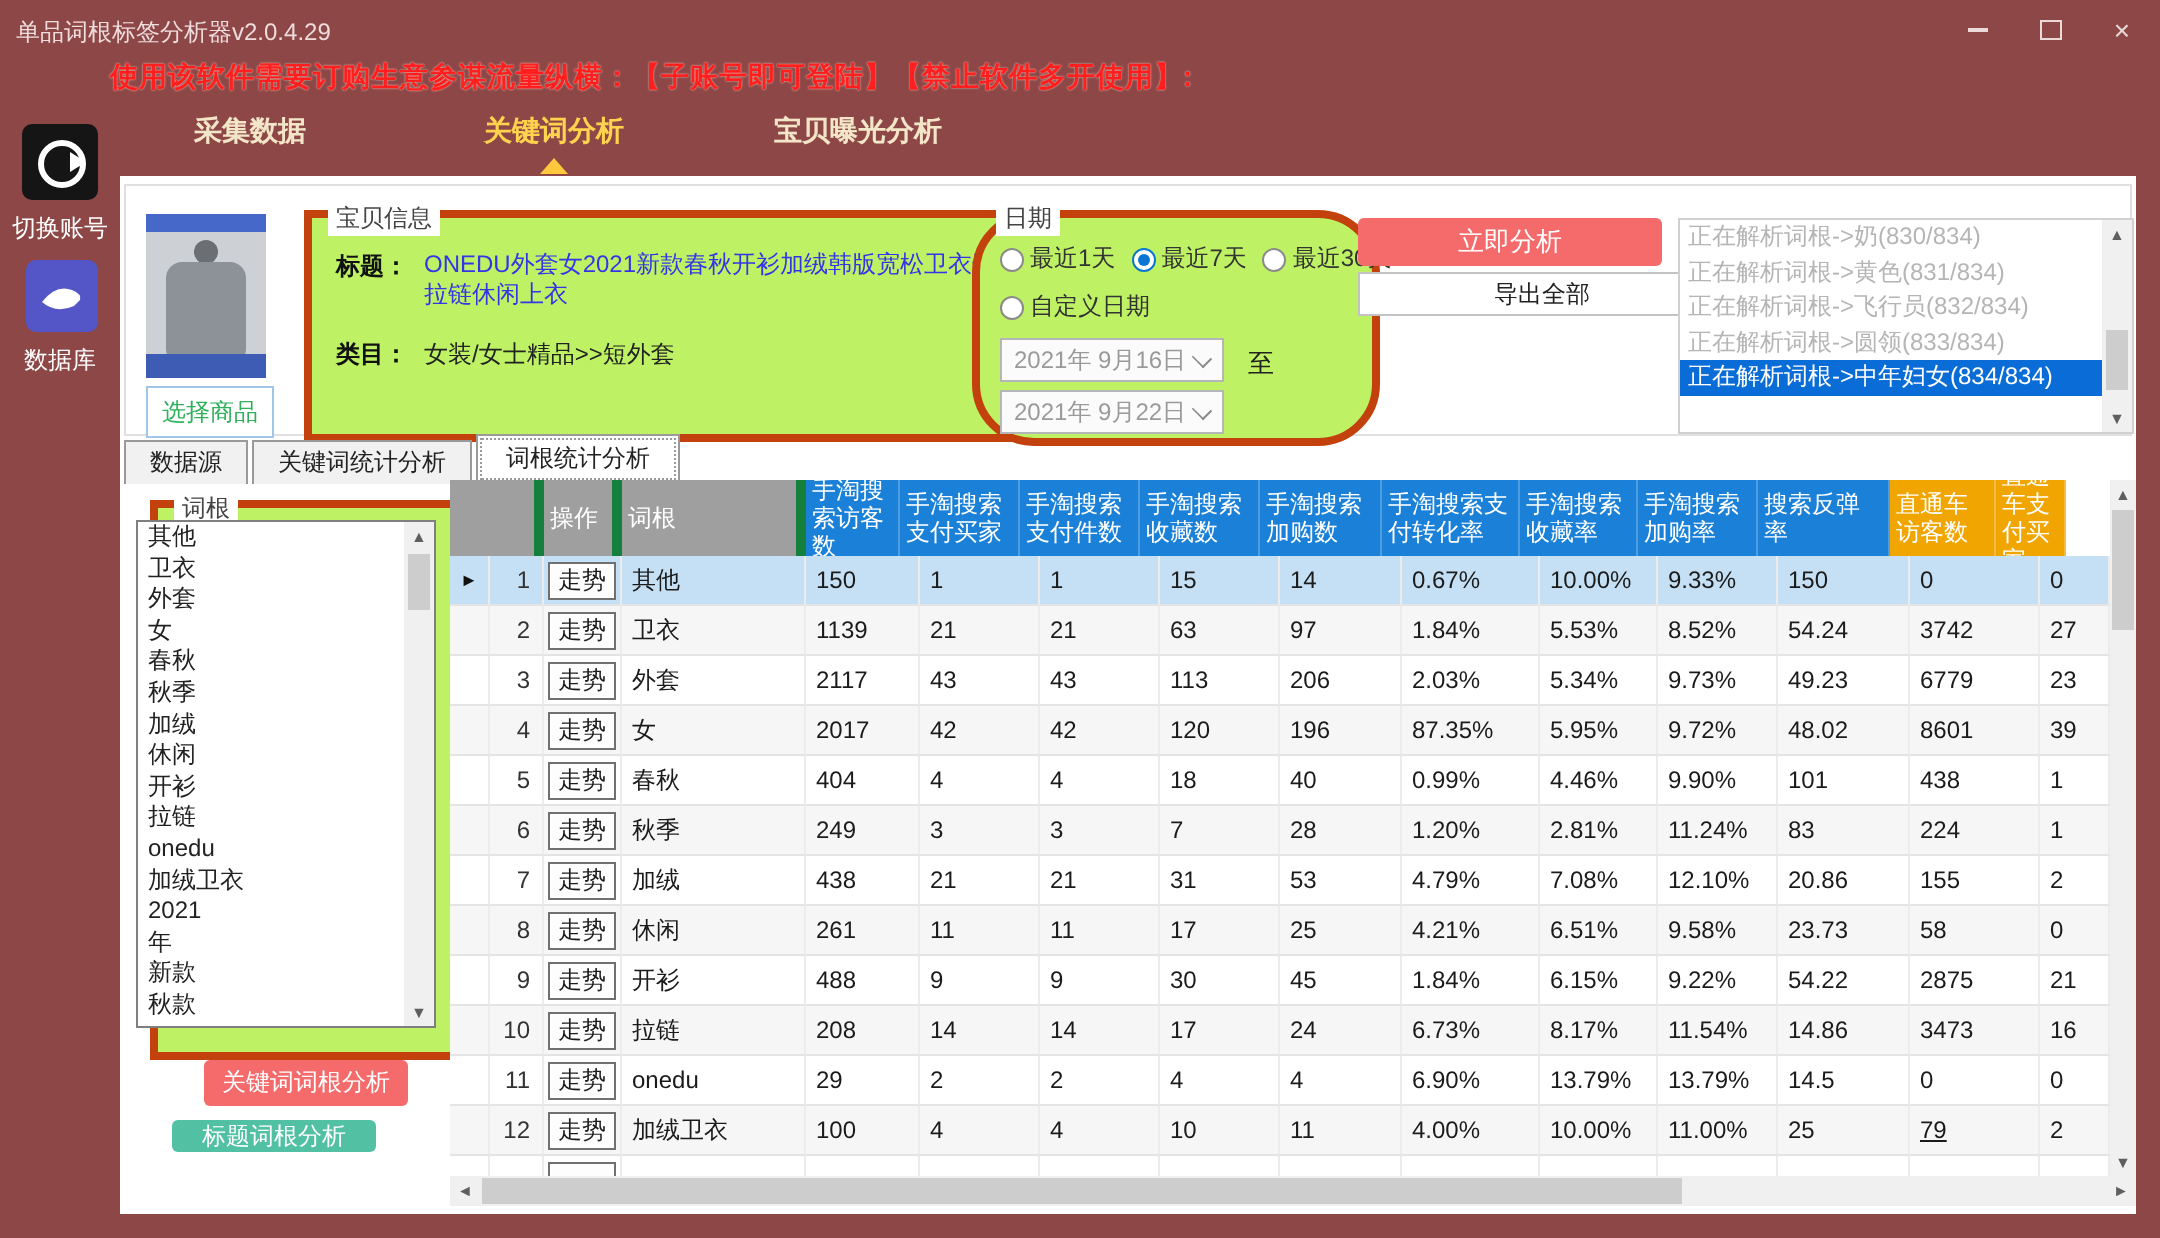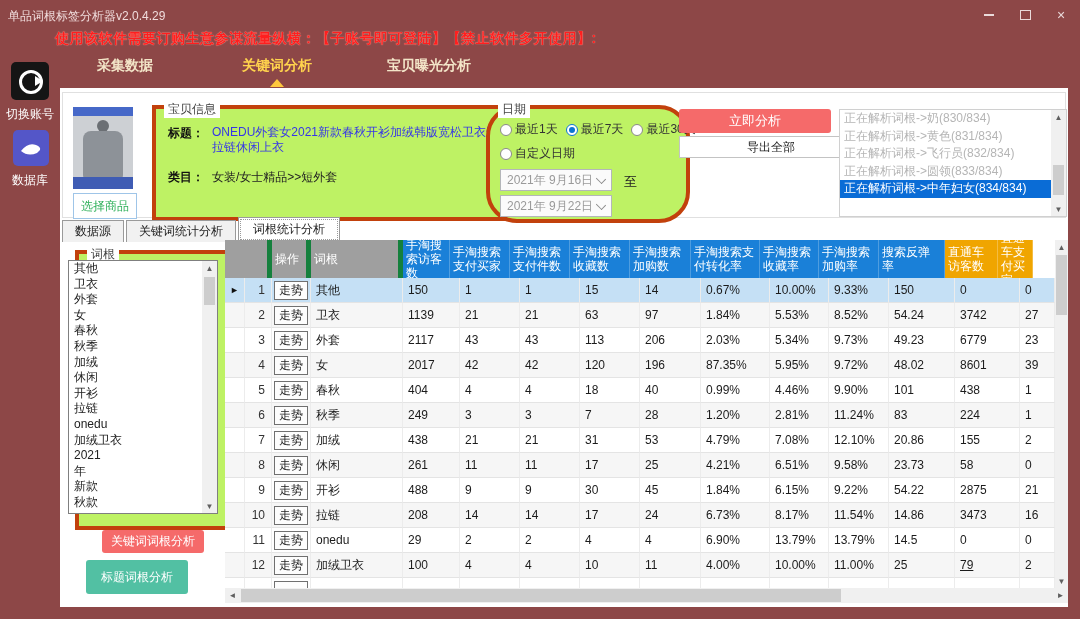--- a/index.html
+++ b/index.html
@@ -76,21 +76,21 @@
   .subtabs{left:2px;top:132px;display:flex;align-items:flex-end;height:22px;}
   .subtab{background:#f1f1f1;border:1px solid #9a9a9a;border-bottom:none;padding:3px 12px 3px;margin-right:2px;color:#222;
           font-size:12px;height:15px;line-height:15px;}
   .subtab.active{background:#fff;outline:1px dotted #9a9a9a;outline-offset:-3px;padding:4px 14px;height:16px;}
   
   .rootsbox{left:2px;top:162px;width:160px;height:272px;}
   .rootlist{left:8px;top:172px;width:148px;height:252px;border:1px solid #7f7f7f;background:#fff;overflow:hidden;}
   .rootword{height:15.6px;line-height:15.6px;padding-left:5px;white-space:nowrap;}
   .rootbtn{position:absolute;width:102px;height:23px;border-radius:3px;color:#fff;display:flex;align-items:center;justify-content:center;cursor:pointer;font-size:12px;}
   .kwbtn{left:42px;top:442px;background:#f56a6a;}
-  .ttbtn{left:26px;top:472px;background:#52c0a3;height:34px;}
+  .ttbtn{left:26px;top:472px;background:#52c0a3;height:16px;}
   
   .tablewrap{left:165px;top:152px;width:843px;height:363px;background:#fff;overflow:hidden;}
   .thead{position:absolute;left:0;top:0;height:38px;display:flex;}
   .th{height:38px;box-sizing:border-box;color:#fff;font-size:12px;display:flex;align-items:center;padding:0 3px;line-height:14px;}
   .th.gray{background:#9f9f9f;border-right:5px solid #15803d;}
   .th.blue{background:#1a80d8;border-right:1px solid #4e9de0;}
   .th.orange{background:#f0a500;border-right:1px solid #f4bc42;}
   .tbody{position:absolute;left:0;top:38px;width:830px;}
   .trow{display:flex;height:25px;background:#fff;}
   .trow.alt{background:#f6f6f6;}

